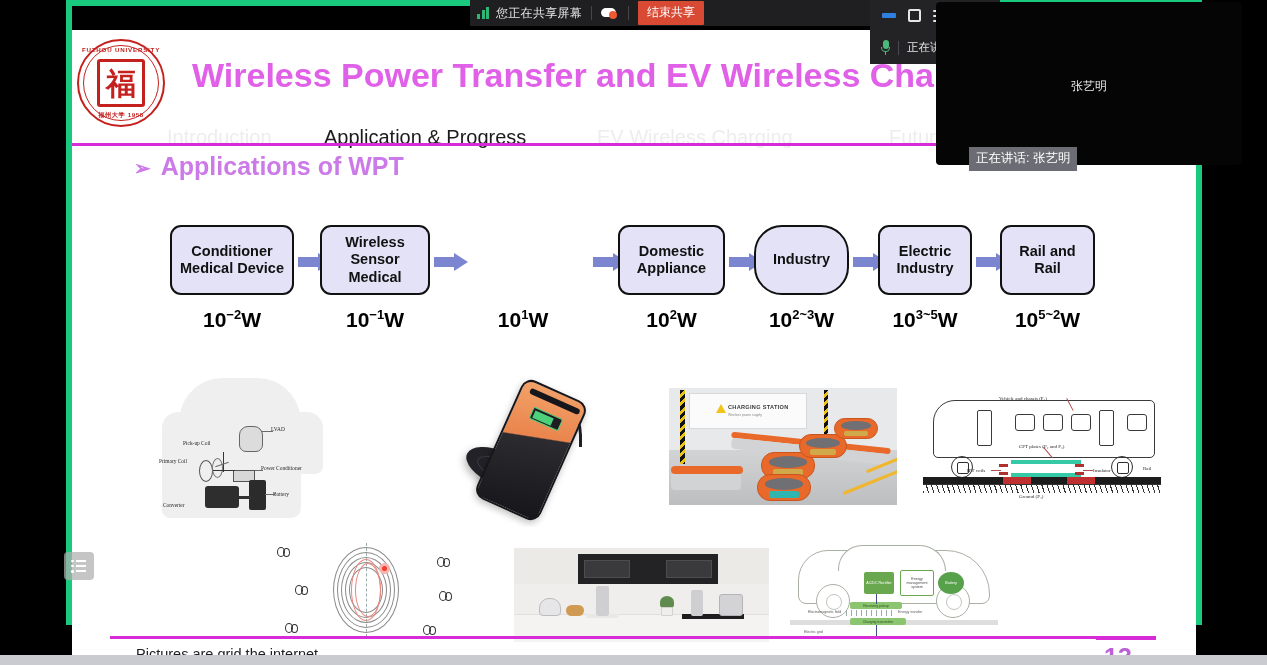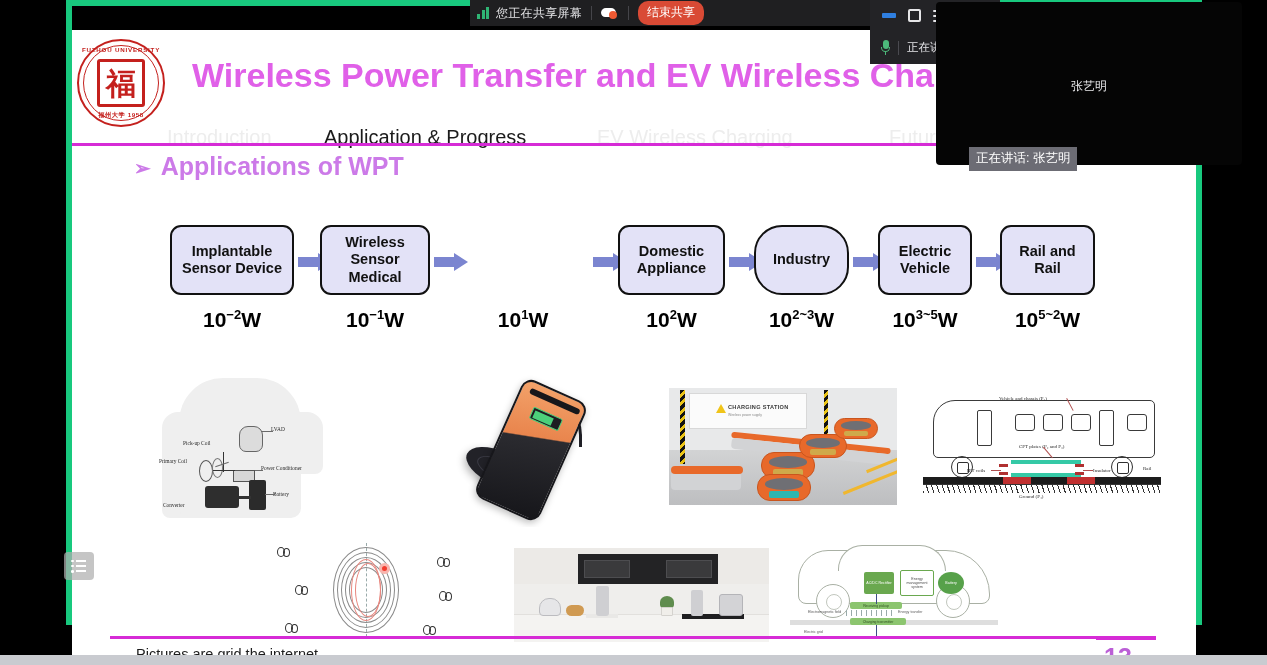--- a/index.html
+++ b/index.html
@@ -40,21 +40,21 @@
   .pause-ico { position: relative; width: 18px; height: 14px; }
   .pause-ico .cloud {
     position: absolute; left: 0; top: 2px; width: 15px; height: 9px;
     background: #fff; border-radius: 7px 7px 6px 6px;
   }
   .pause-ico .dot {
     position: absolute; left: 8px; top: 5px; width: 8px; height: 8px;
     background: #f05a33; border-radius: 50%;
   }
   .end-share-btn {
-    background: #d94a35; color: #fff; font-size: 12px; border-radius: 10px;
+    background: #d94a35; color: #fff; font-size: 12px; border-radius: 1px;
     padding: 3px 9px 4px; cursor: pointer; white-space: nowrap;
   }
 
   
   .zoom-ctrl-strip {
     position: absolute; left: 870px; top: 0px; width: 130px; height: 31px;
     background: #232326; display: flex; align-items: center; gap: 12px; padding-left: 12px;
   }
   .ctrl-min { width: 14px; height: 5px; background: #2f7fe0; border-radius: 1px; }
   .ctrl-max { width: 13px; height: 13px; border: 2px solid #e6e6e8; border-radius: 2px; }
@@ -369,21 +369,21 @@
     </div>
 
     <div class="title-rule"></div>
 
     <div class="section-head">
       <span class="arrow">➢</span><span>Applications of WPT</span>
     </div>
 
     <div class="flow">
 
-      <div class="flow-box" style="left:78px;width:124px;">Implantable Sensor Device</div>
+      <div class="flow-box" style="left:78px;width:124px;">Conditioner Medical Device</div>
       <div class="flow-pow" style="left:78px;width:124px;"><span>10</span><sup>−2</sup><span>W</span></div>
       <div class="flow-arrow" style="left:206px;">
             <div class="shaft"></div>
             <div class="head"></div>
           </div>
 
       <div class="flow-box" style="left:228px;width:110px;">Wireless Sensor Medical</div>
       <div class="flow-pow" style="left:228px;width:110px;"><span>10</span><sup>−1</sup><span>W</span></div>
       <div class="flow-arrow" style="left:342px;">
             <div class="shaft"></div>
@@ -403,21 +403,21 @@
             <div class="head"></div>
           </div>
 
       <div class="flow-box" style="left:662px;width:95px;border-radius:28px;">Industry</div>
       <div class="flow-pow" style="left:662px;width:95px;"><span>10</span><sup>2~3</sup><span>W</span></div>
       <div class="flow-arrow" style="left:761px;">
             <div class="shaft"></div>
             <div class="head"></div>
           </div>
 
-      <div class="flow-box" style="left:786px;width:94px;">Electric Vehicle</div>
+      <div class="flow-box" style="left:786px;width:94px;">Electric Industry</div>
       <div class="flow-pow" style="left:786px;width:94px;"><span>10</span><sup>3~5</sup><span>W</span></div>
       <div class="flow-arrow" style="left:884px;">
             <div class="shaft"></div>
             <div class="head"></div>
           </div>
 
       <div class="flow-box" style="left:908px;width:95px;">Rail and Rail</div>
       <div class="flow-pow" style="left:908px;width:95px;"><span>10</span><sup>5~2</sup><span>W</span></div>
     </div>
 

